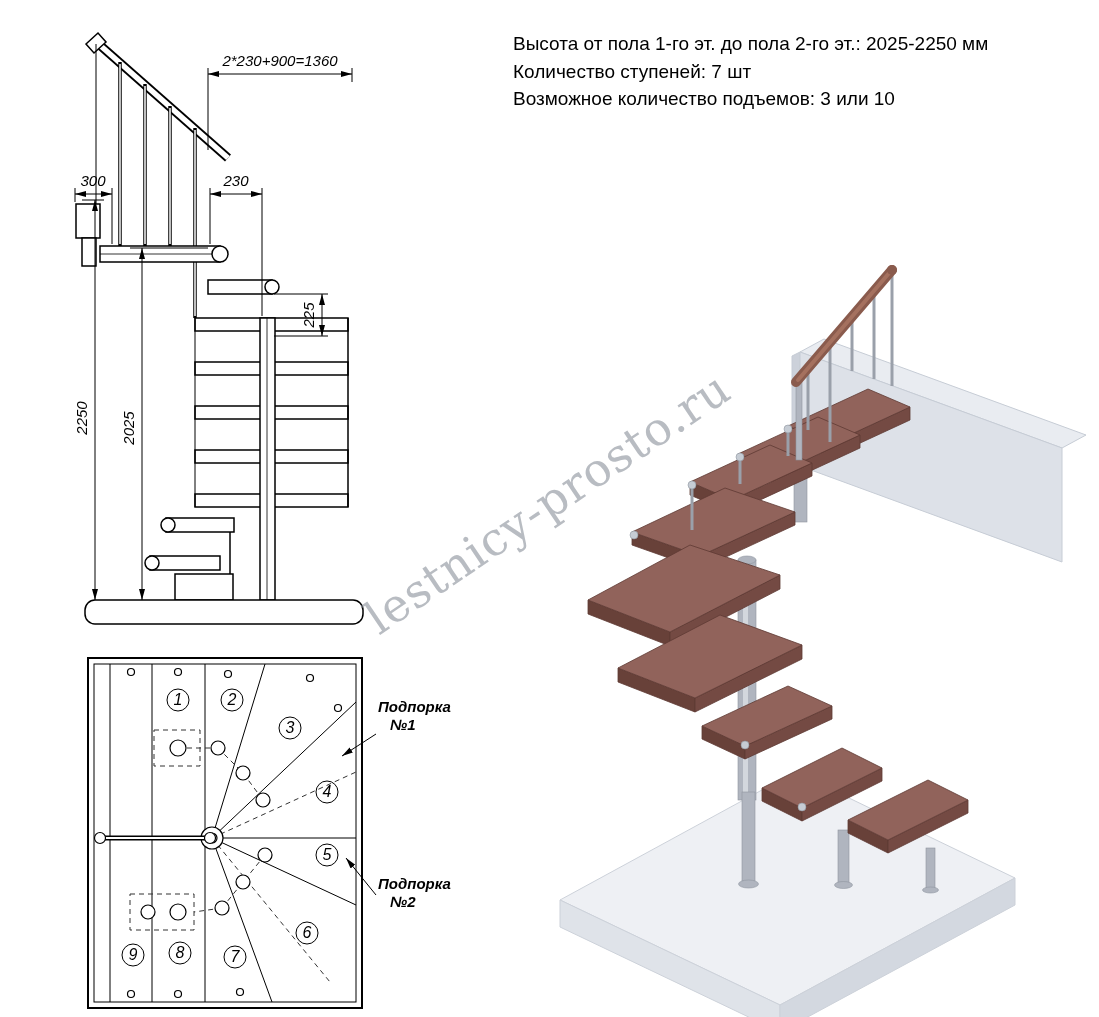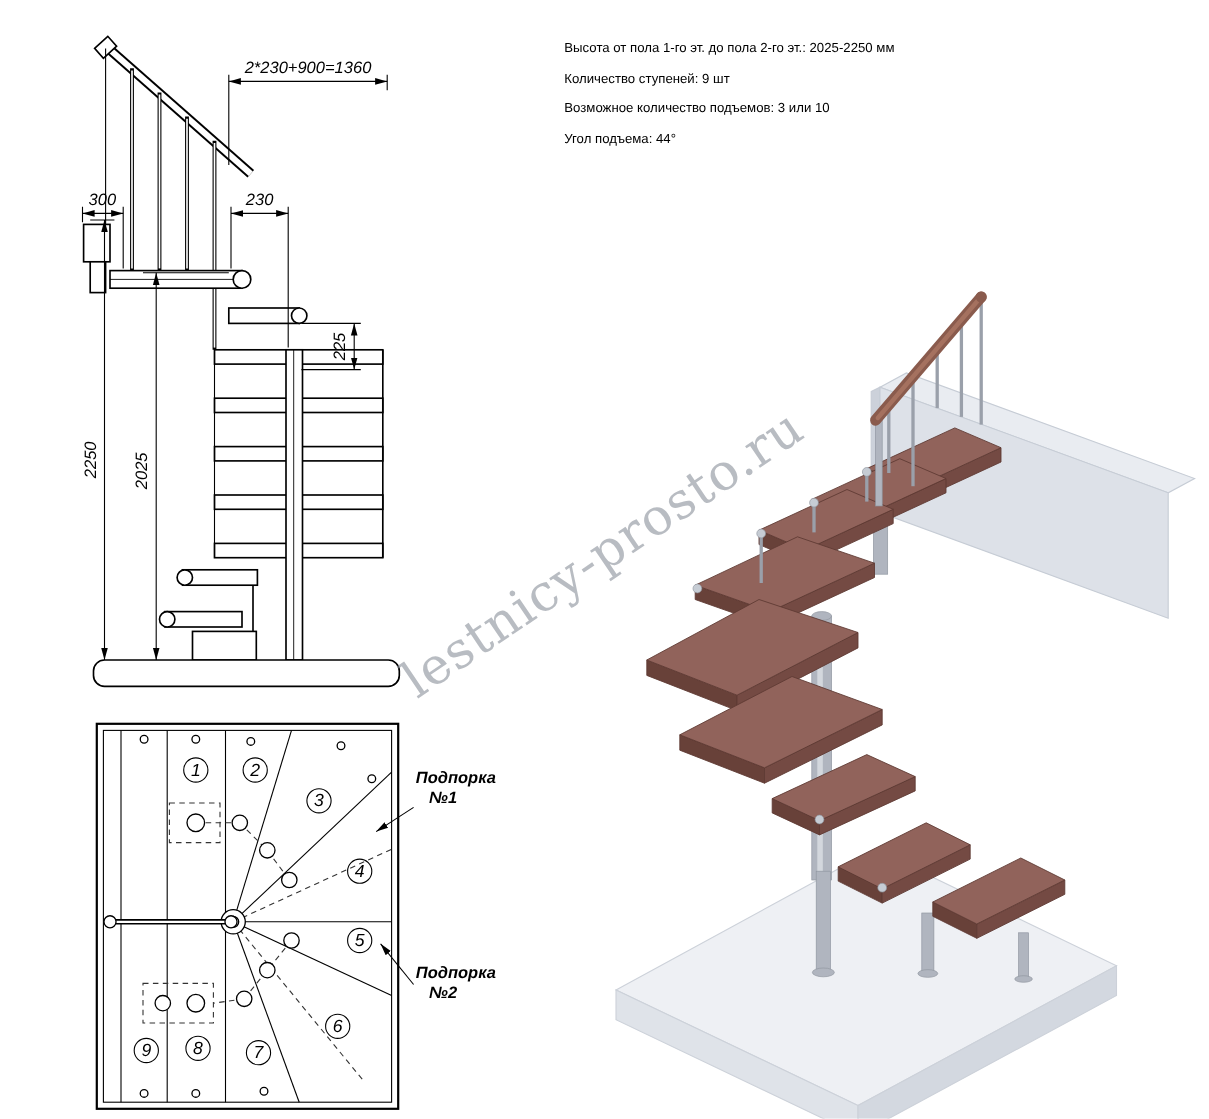--- a/index.html
+++ b/index.html
@@ -2,21 +2,21 @@
 <html><head>
 <meta charset="utf-8">
 <style>
   html,body{margin:0;padding:0;background:#ffffff;}
   body{width:1099px;height:1017px;position:relative;overflow:hidden;
        font-family:"Liberation Sans",sans-serif;color:#000;}
   .page{position:absolute;inset:0;background:#fff;}
 
   
   .specs{position:absolute;left:513px;top:30px;width:560px;}
-  .spec-line{font-size:12px;line-height:27.6px;white-space:nowrap;}
+  .spec-line{font-size:19px;line-height:27.6px;white-space:nowrap;}
 
   
   .elevation{position:absolute;left:60px;top:18px;}
   .plan{position:absolute;left:80px;top:652px;}
   .render{position:absolute;left:540px;top:230px;}
 
   
   .k{stroke:#000;fill:none;stroke-width:1.5;}
   .k1{stroke:#000;fill:none;stroke-width:1;}
   .kthin{stroke:#000;fill:none;stroke-width:.8;}
@@ -47,23 +47,22 @@
     font-family:"DejaVu Serif",serif;font-size:46px;letter-spacing:1px;
     color:#8e949d;opacity:.62;white-space:nowrap;pointer-events:none;}
 </style>
 </head>
 <body>
 
 <div class="page">
 
   <div class="specs">
     <div class="spec-line">Высота от пола 1-го эт. до пола 2-го эт.: 2025-2250 мм</div>
-    <div class="spec-line">Количество ступеней: 9 шт</div>
+    <div class="spec-line">Количество ступеней: 7 шт</div>
     <div class="spec-line">Возможное количество подъемов: 3 или 10</div>
-    <div class="spec-line">Угол подъема: 44°</div>
   </div>
 
   <svg class="elevation" width="330" height="615" viewBox="0 0 330 615">
     <defs>
       <marker id="arrE" markerWidth="12" markerHeight="8" refX="11" refY="4" orient="auto-start-reverse" markerUnits="userSpaceOnUse">
         <path d="M0,1 L11,4 L0,7 z" fill="#000"></path>
       </marker>
     </defs>
 
     <g>

